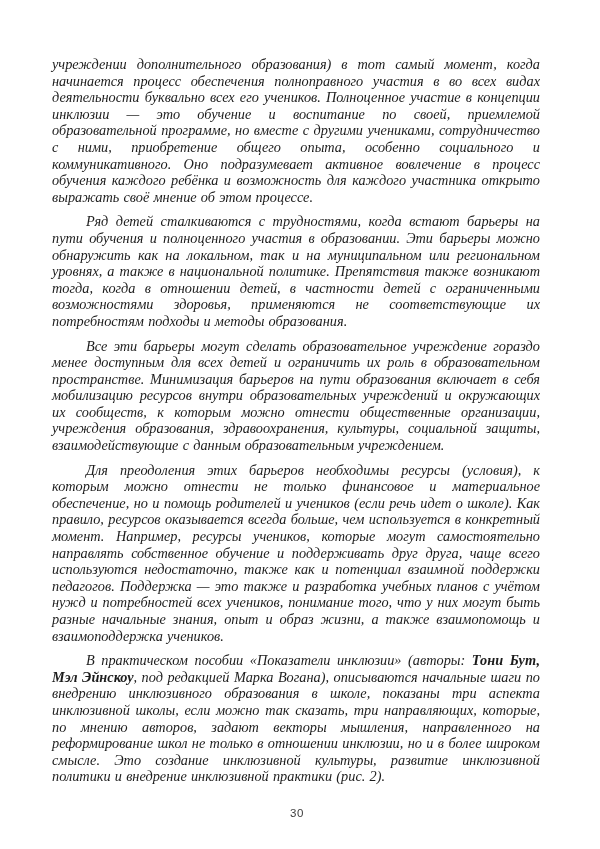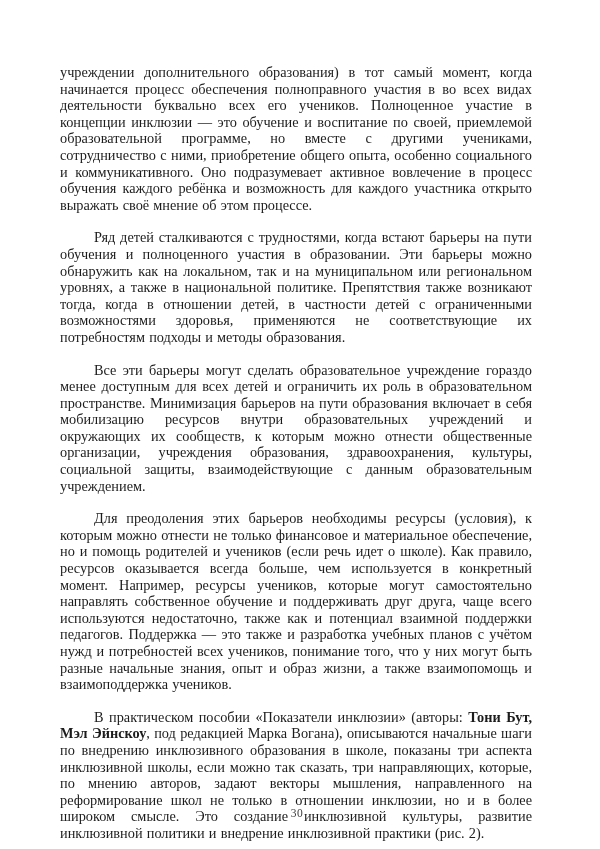--- a/index.html
+++ b/index.html
@@ -14,45 +14,46 @@
     margin: 0 auto;
     background: #ffffff;
     box-sizing: border-box;
     padding: 48px 52px 0 44px;
     overflow: hidden;
   }
   .text-block {
     width: 100%;
   }
   .para {
-    margin: 16px;
+    margin: 8px;
     padding: 0;
     font-family: "Liberation Serif", "DejaVu Serif", serif;
     font-size: 14.3px;
     line-height: 16.6px;
     color: #1c1c1c;
     text-align: justify;
     text-indent: 34px;
     word-spacing: 0.6px;
     hyphens: none;
+    font-style: italic;
     -webkit-font-smoothing: antialiased;
   }
   .para.continuation {
     text-indent: 0;
   }
   .para b {
     font-weight: bold;
   }
   .page-number {
     position: absolute;
     bottom: 30px;
     left: 0;
     right: 6px;
     text-align: center;
-    font-family: Liberation Serif, serif;
+    font-family: Liberation Sans, sans-serif;
     font-size: 11.5px;
     color: #3c3c3c;
     letter-spacing: 0.5px;
   }
 </style>
 </head>
 <body>
 
 <div class="page">
   <div class="text-block">

